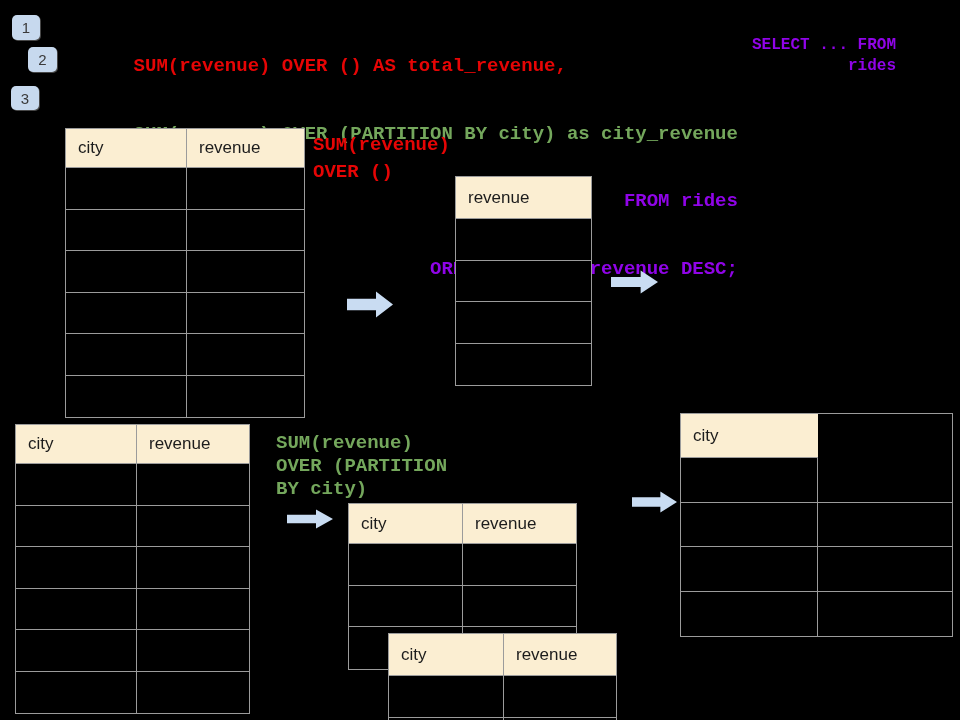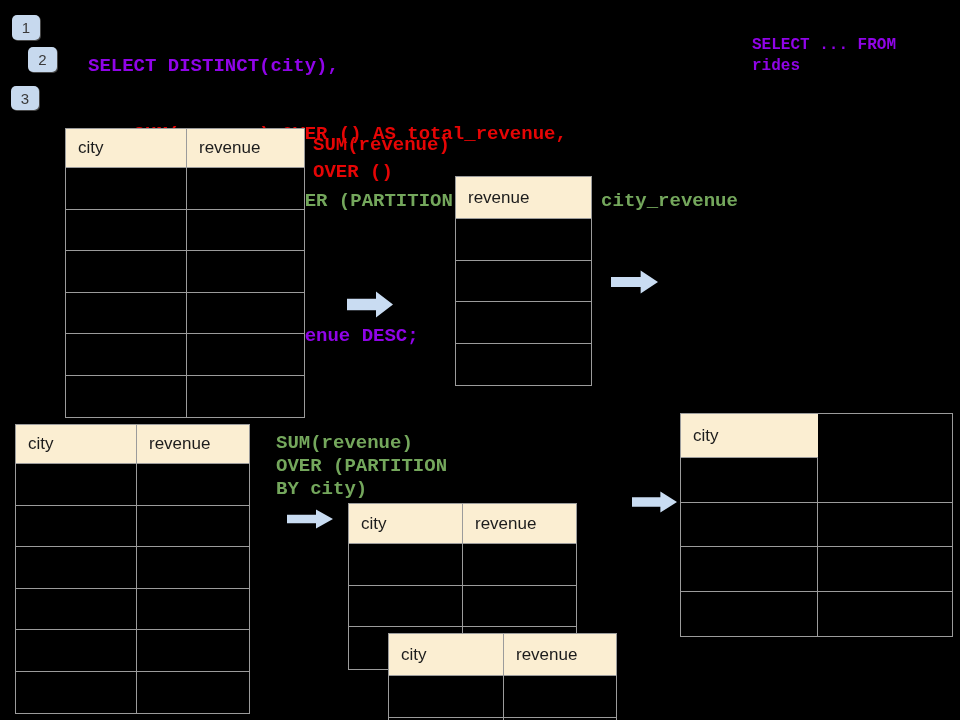--- a/index.html
+++ b/index.html
@@ -9,21 +9,21 @@
   
   .badge{position:absolute;display:flex;align-items:center;justify-content:center;
          background:var(--badge-blue,#C7D9EE);color:#3A3A3A;border-radius:5px;
          font-size:15px;font-family:"Liberation Sans",sans-serif;
          box-shadow:1px 1px 0 rgba(130,130,130,.55);}
 
   
   .code{position:absolute;font-family:"Liberation Mono", monospace;font-weight:bold;
         white-space:pre;}
   .sql-block{left:88px;top:10px;font-size:19px;line-height:22.5px;}
-  .c-purple{color:var(--purple,#9004E8);}
+  .c-purple{color:var(--purple,#9004E8);text-align:right;}
   .c-red{color:var(--red,#E60505);}
   .c-green{color:var(--green,#74A75C);}
   .note{left:752px;top:35px;font-size:16px;line-height:21px;}
   .annot-red{left:313px;top:132px;font-size:19px;line-height:26.5px;}
   .annot-green{left:276px;top:432px;font-size:19px;line-height:23px;}
 
   
   .tbl{position:absolute;border:1px solid var(--grid-border,#9B9B9B);background:#000;
        box-sizing:border-box;}
   .thead,.trow{display:flex;box-sizing:border-box;}
@@ -45,21 +45,20 @@
 </head>
 <body>
 
 <div class="stage">
 
   <div class="badge" style="left:12px;top:15px;width:28px;height:25px;">1</div>
   <div class="badge" style="left:28px;top:47px;width:29px;height:25px;">2</div>
   <div class="badge" style="left:11px;top:86px;width:28px;height:24px;">3</div>
 
   <div class="code sql-block">
-    <div class="c-purple">SELECT DISTINCT(city),</div>
     <div class="c-red">    SUM(revenue) OVER () AS total_revenue,</div>
     <div class="c-green">    SUM(revenue) OVER (PARTITION BY city) as city_revenue</div>
     <div class="c-purple">  FROM rides</div>
     <div class="c-purple">  ORDER by city_revenue DESC;</div>
   </div>
 
   <div class="code note c-purple">SELECT ... FROM
 rides</div>
 
   <div class="code annot-red c-red">SUM(revenue)

